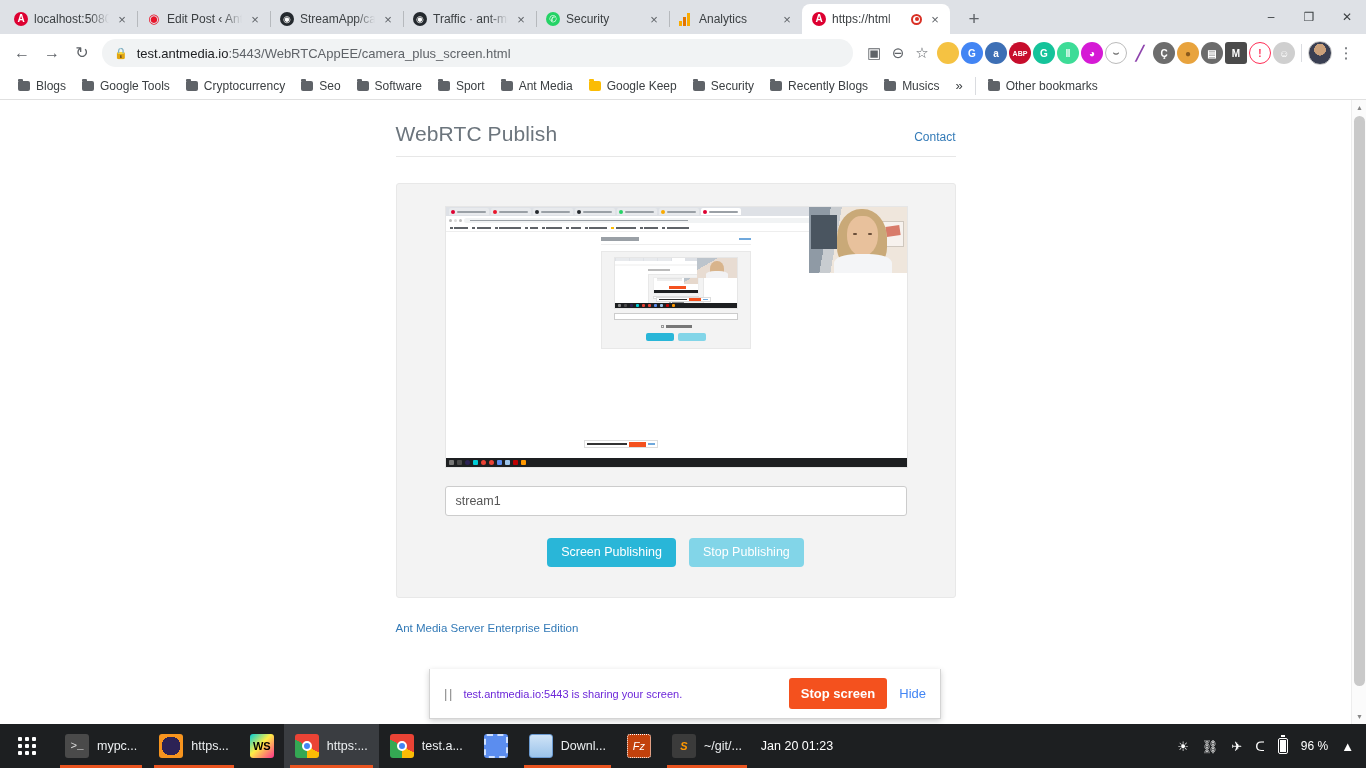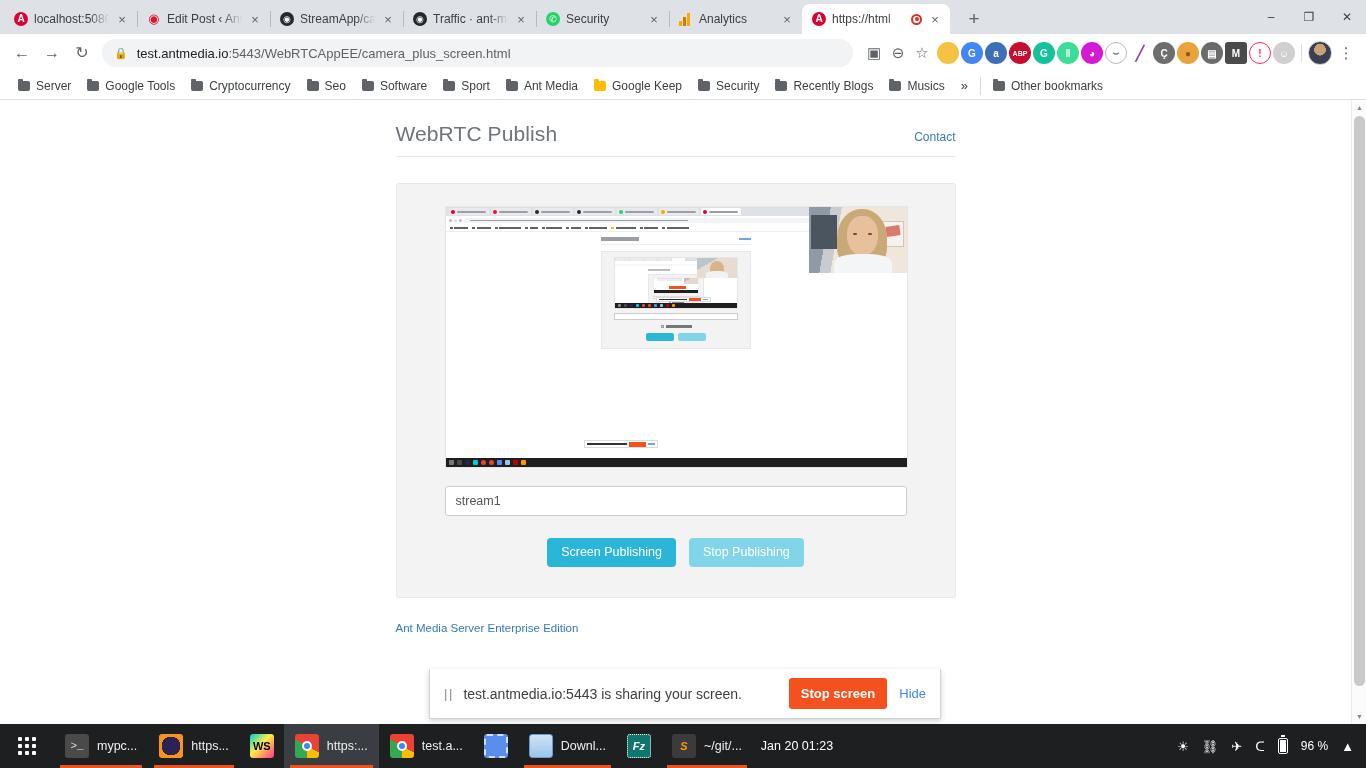--- a/index.html
+++ b/index.html
@@ -203,21 +203,21 @@
     background:#f4f5f7; border-radius:40% 40% 0 0;}
   .cam-neck { position:absolute; left:46px; top:44px; width:15px; height:12px;
     background:#e0b693;}
 
   
   .share-bar { position:absolute; left:429px; top:669px; width:512px; height:50px;
     background:#fff; border:1px solid #d4d4d4; border-top:none;
     box-shadow:0 2px 6px rgba(0,0,0,.18);
     display:flex; align-items:center; gap:12px; padding:0 14px; z-index:40;}
   .grip { color:#888; font-size:13px; letter-spacing:-1px; }
-  .share-text { flex:1; font-size:14px; color:#404040; }
+  .share-text { flex:1; font-size:11px; color:#6d28d9; }
   .stop-share { background:#f4511e; color:#fff; font-size:13px; font-weight:bold;
      padding:8px 12px; border-radius:3px; border:none; }
   .hide-btn { color:#4285f4; font-size:13px; }
 
   
   .sb { position:absolute; right:0; top:0; width:15px; height:100%; background:#fbfbfb;
     border-left:1px solid #ededed; }
   .sb-up, .sb-dn { position:absolute; left:0; width:15px; height:15px;
     display:flex; align-items:center; justify-content:center; font-size:7px; color:#888;}
   .sb-up{top:0;} .sb-dn{bottom:0;}
@@ -247,21 +247,21 @@
   .ti-chrome { border-radius:50%;
      background:conic-gradient(#ea4335 0 33%, #fbbc05 33% 50%, #34a853 50% 83%, #ea4335 83% 100%);
      position:relative;}
   .ti-chrome::after{content:"";position:absolute;inset:7px;border-radius:50%;background:#4285f4;
      border:2px solid #fff;}
   .ti-select { background:#5b8def; border:2px dashed #cfe0ff; border-radius:3px;}
   .ti-files { background:linear-gradient(#cfe3f7,#9cc4ea); border:1px solid #6b9bd2;
      border-radius:2px; display:flex; flex-direction:column; justify-content:space-around;
      padding:3px 3px;}
   .ti-files i { display:block; height:3px; background:#5b8bbd; }
-  .ti-fz { background:#0f766e; color:#fff; font-weight:bold; font-style:italic;
+  .ti-fz { background:#c2410c; color:#fff; font-weight:normal; font-style:italic;
      font-size:13px; border-radius:2px; border:1px dotted #fff;}
   .ti-sublime { background:#3b3b3b; color:#ff9800; font-weight:bold; font-size:14px;
      font-style:italic; border-radius:3px;}
   .clock { margin-left:8px; font-size:12.5px; color:#fff; white-space:nowrap;}
   .tray { margin-left:auto; display:flex; align-items:center; gap:13px;
     padding-right:12px; font-size:13px; color:#fff;}
   .bat { width:10px; height:16px; border:1.5px solid #fff; border-radius:2px;
     position:relative;}
   .bat::before{content:"";position:absolute;top:-4px;left:2.5px;width:4px;height:2px;background:#fff;}
   .bat::after{content:"";position:absolute;inset:1px;background:#fff;}
@@ -365,21 +365,21 @@
     </div>
 
     <div class="vsep"></div>
     <div class="avatar"></div>
     <div class="kebab">⋮</div>
   </div>
 
   <div class="bookmarks">
     <div class="bm">
       <span class="folder"></span>
-      <span>Server</span>
+      <span>Blogs</span>
       </div>
     <div class="bm">
       <span class="folder"></span>
       <span>Google Tools</span>
       </div>
     <div class="bm">
       <span class="folder"></span>
       <span>Cryptocurrency</span>
       </div>
     <div class="bm">

